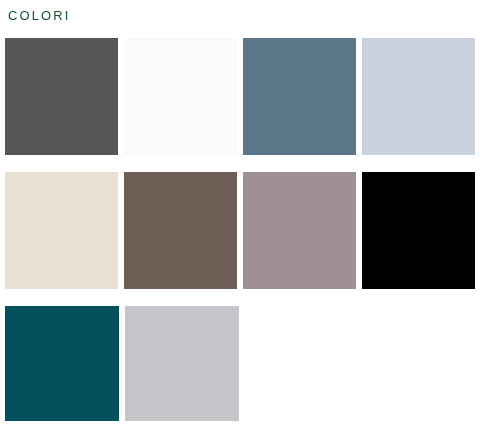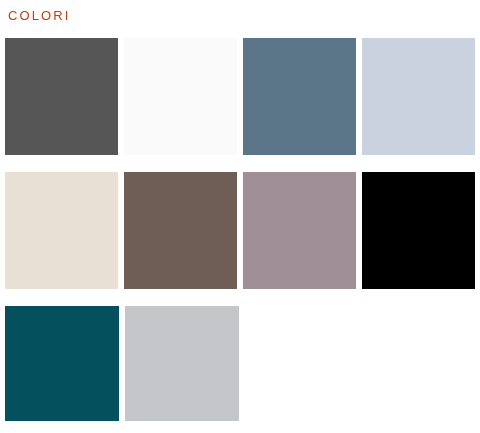--- a/index.html
+++ b/index.html
@@ -24,21 +24,21 @@
   }
 
   .palette-title {
     position: absolute;
     left: 8px;
     top: 8px;
     font-family: "Liberation Sans", sans-serif;
     font-size: 13px;
     font-weight: 400;
     letter-spacing: 2.1px;
-    color: #c2410c;
+    color: #14532d;
     line-height: 16px;
     white-space: nowrap;
   }
 
   .swatch-grid {
     position: absolute;
     left: 5px;
     top: 38px;
     width: 470px;
     display: flex;

